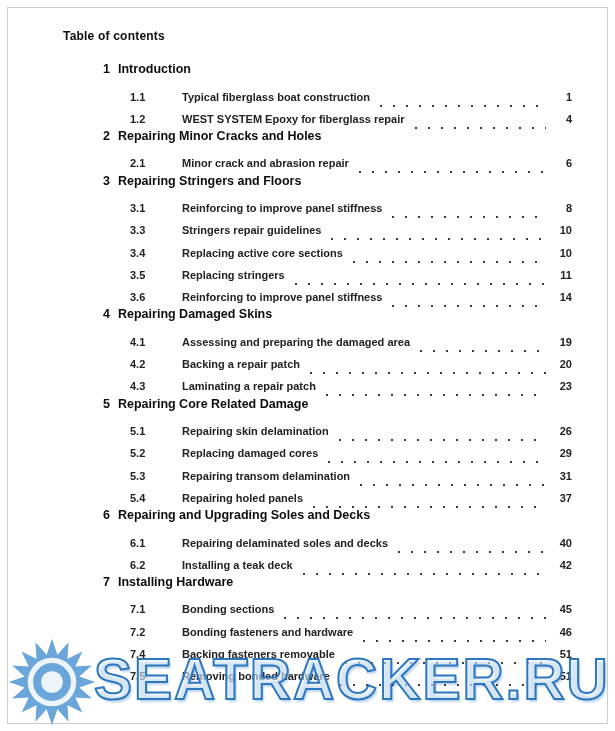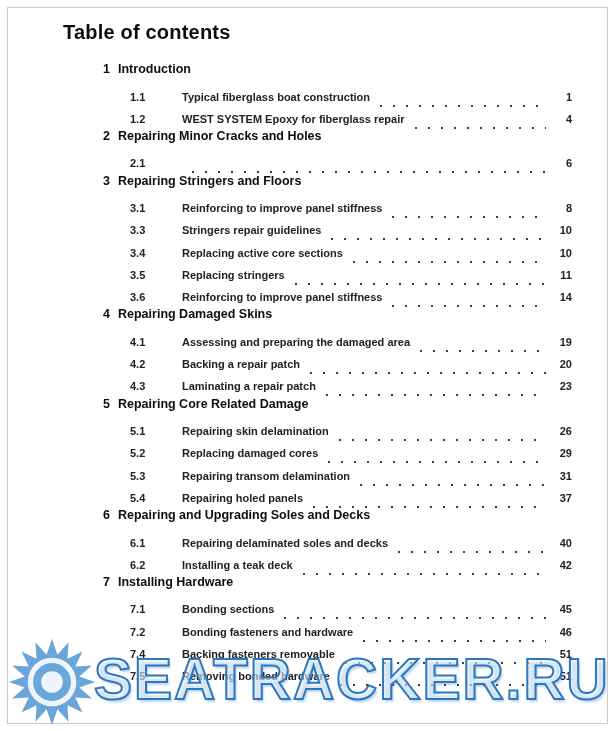--- a/index.html
+++ b/index.html
@@ -10,22 +10,22 @@
     position:relative;
     overflow:hidden;
     color:#1a1a1a;
   }
   .page-border{
     position:absolute;inset:7px;
     border:1px solid #cccccc;
     pointer-events:none;
   }
   .doc-title{
-    position:absolute;left:63px;top:21px;
-    font-size:20px;font-weight:bold;color:#0d0d0d;
+    position:absolute;left:63px;top:29px;
+    font-size:12px;font-weight:bold;color:#0d0d0d;
     letter-spacing:0.2px;
   }
   .toc{
     position:absolute;left:63px;top:58px;right:43px;
   }
   .chapter-row{
     display:flex;align-items:center;
     margin-left:40px;height:22.3px;
     font-size:12.5px;font-weight:bold;color:#0d0d0d;
   }
@@ -86,20 +86,21 @@
       <span class="e-title">WEST SYSTEM Epoxy for fiberglass repair</span>
       <span class="leader"></span>
       <span class="e-page">4</span>
     </div>
     <div class="chapter-row">
       <span class="ch-num">2</span>
       <span class="ch-title">Repairing Minor Cracks and Holes</span>
     </div>
     <div class="entry-row">
       <span class="e-num">2.1</span>
+      <span class="e-title">Minor crack and abrasion repair</span>
       <span class="leader"></span>
       <span class="e-page">6</span>
     </div>
     <div class="chapter-row">
       <span class="ch-num">3</span>
       <span class="ch-title">Repairing Stringers and Floors</span>
     </div>
     <div class="entry-row">
       <span class="e-num">3.1</span>
       <span class="e-title">Reinforcing to improve panel stiffness</span>

